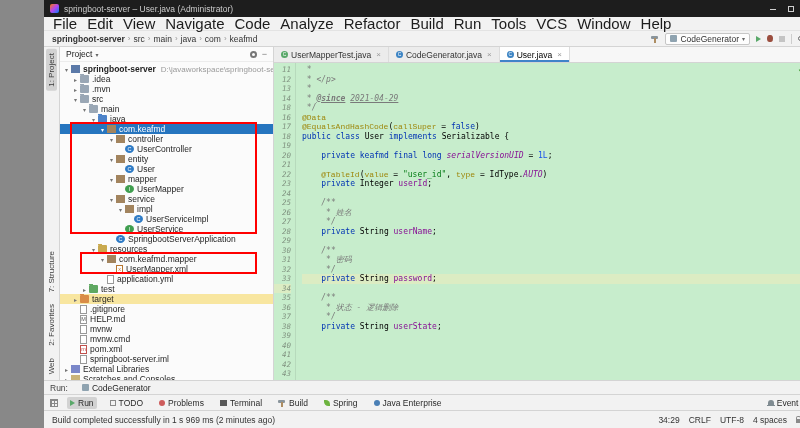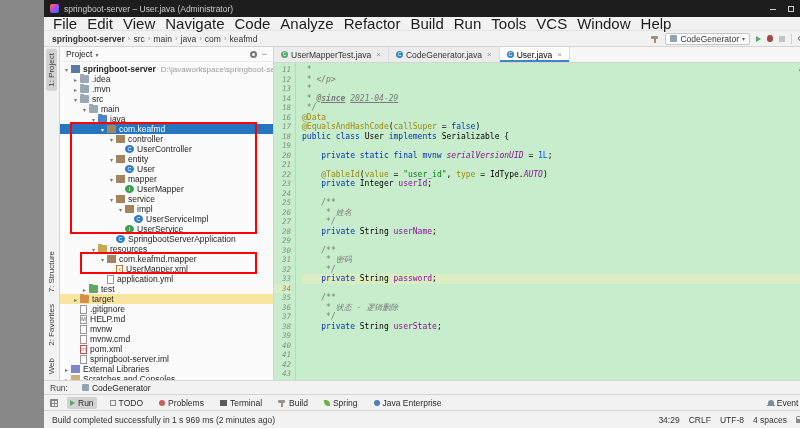--- a/index.html
+++ b/index.html
@@ -101,21 +101,21 @@
             border-right:1px solid rgba(0,0,0,0.08); }
   .gutter div { height:9.5px; line-height:9.5px;font-style:italic; }
   .code { flex:1; padding:2px 0 0 6px; font-family:"DejaVu Sans Mono", monospace; font-size:8px;
           color:var(--plain); }
   .code div { height:9.5px; line-height:9.5px; white-space:pre; }
   .caret-line { background:var(--caret-line-bg); }
   .inspect-ok { position:absolute; top:1px; right:4px; color:#57a64a; font-size:9px; }
   .c-cm { color:var(--comment); font-style:italic; }
   .c-dt { color:var(--comment); font-style:italic; font-weight:bold; text-decoration:underline; }
   .c-dv { color:var(--comment); font-style:italic; text-decoration:underline; }
-  .c-kw { color:var(--kw); } .c-an { color:var(--ann); } .c-st { color:var(--str); }
+  .c-kw { color:var(--kw); } .c-an { color:var(--ann);font-family:Liberation Mono, monospace; } .c-st { color:var(--str); }
   .c-nm { color:var(--num); } .c-fd { color:var(--field); }
   .c-sf { color:var(--field); font-style:italic; } .c-pl { color:var(--plain); }
 
   
   .run-bar { height:14px; background:var(--bar-bg); border-top:1px solid var(--border);
              display:flex; align-items:center; gap:14px; padding:0 6px; font-size:8.5px; color:#444; }
   .run-tab { display:flex; align-items:center; gap:3px; color:#222; }
   .run-actions { margin-left:auto; display:flex; align-items:center; gap:6px; }
   .bottom-bar { height:16px; background:var(--bar-bg); border-top:1px solid var(--border);
                 display:flex; align-items:center; gap:9px; padding:0 6px; font-size:8.5px; color:#2a2a2a; }
@@ -461,21 +461,21 @@
         <div class="code">
             <div><span class="c-cm"> *</span></div>
             <div><span class="c-cm"> * &lt;/p&gt;</span></div>
             <div><span class="c-cm"> *</span></div>
             <div><span class="c-cm"> * </span><span class="c-dt">@since</span><span class="c-cm"> </span><span class="c-dv">2021-04-29</span></div>
             <div><span class="c-cm"> */</span></div>
             <div><span class="c-an">@Data</span></div>
             <div><span class="c-an">@EqualsAndHashCode</span><span class="c-pl">(</span><span class="c-an">callSuper </span><span class="c-pl">= </span><span class="c-kw">false</span><span class="c-pl">)</span></div>
             <div><span class="c-kw">public class </span><span class="c-pl">User </span><span class="c-kw">implements </span><span class="c-pl">Serializable {</span></div>
             <div></div>
-            <div><span class="c-pl">    </span><span class="c-kw">private static final mvnw </span><span class="c-sf">serialVersionUID </span><span class="c-pl">= </span><span class="c-nm">1L</span><span class="c-pl">;</span></div>
+            <div><span class="c-pl">    </span><span class="c-kw">private keafmd final long </span><span class="c-sf">serialVersionUID </span><span class="c-pl">= </span><span class="c-nm">1L</span><span class="c-pl">;</span></div>
             <div></div>
             <div><span class="c-pl">    </span><span class="c-an">@TableId</span><span class="c-pl">(</span><span class="c-an">value </span><span class="c-pl">= </span><span class="c-st">"user_id"</span><span class="c-pl">, </span><span class="c-an">type </span><span class="c-pl">= IdType.</span><span class="c-sf">AUTO</span><span class="c-pl">)</span></div>
             <div><span class="c-pl">    </span><span class="c-kw">private </span><span class="c-pl">Integer </span><span class="c-fd">userId</span><span class="c-pl">;</span></div>
             <div></div>
             <div><span class="c-cm">    /**</span></div>
             <div><span class="c-cm">     * 姓名</span></div>
             <div><span class="c-cm">     */</span></div>
             <div><span class="c-pl">    </span><span class="c-kw">private </span><span class="c-pl">String </span><span class="c-fd">userName</span><span class="c-pl">;</span></div>
             <div></div>
             <div><span class="c-cm">    /**</span></div>

